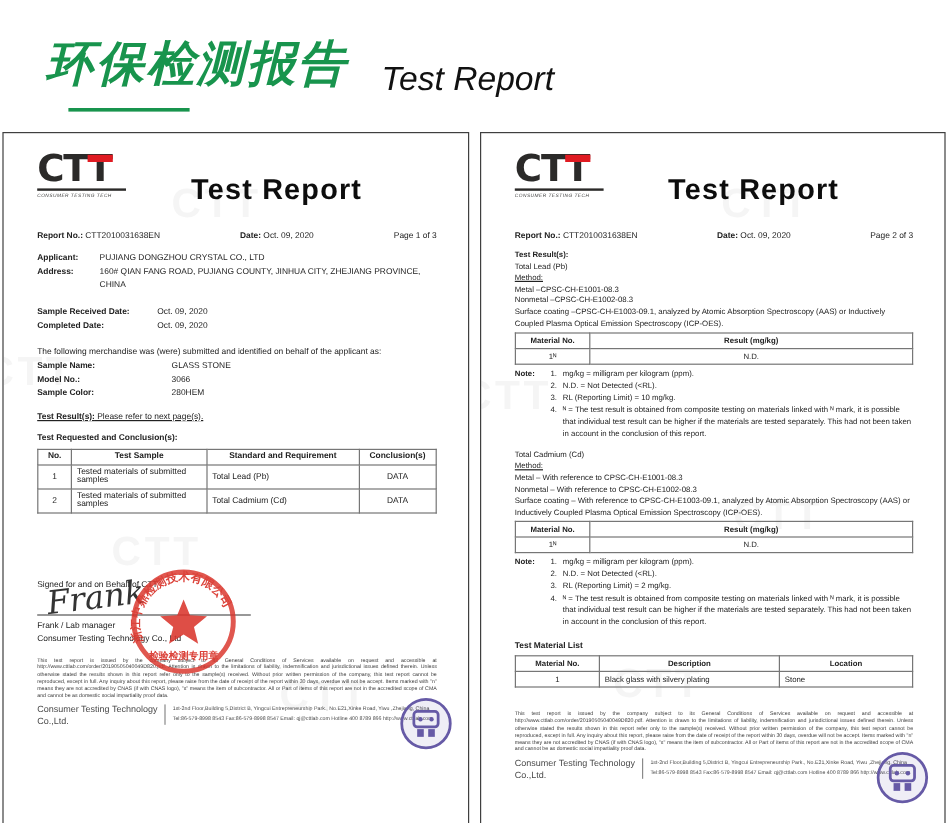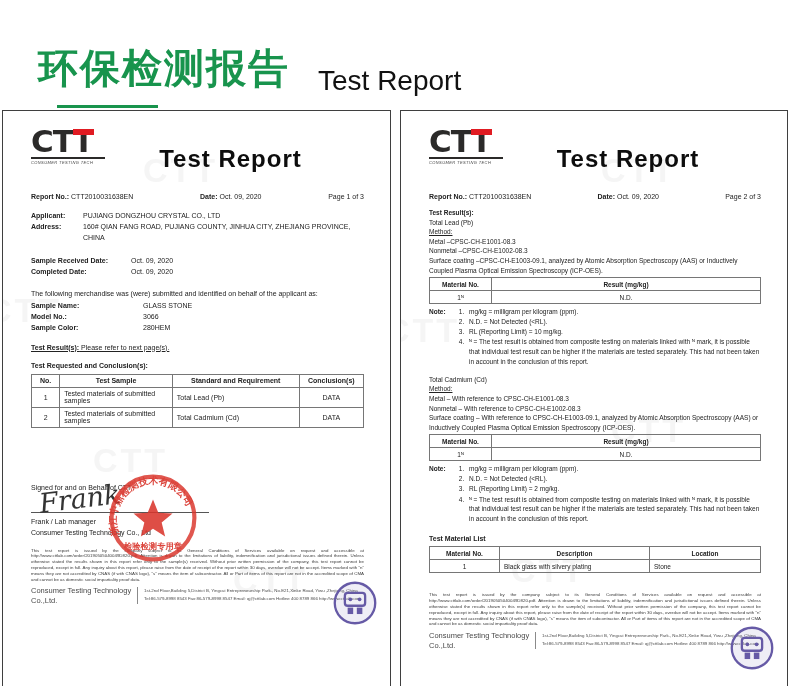--- a/index.html
+++ b/index.html
@@ -1,20 +1,20 @@
 <!DOCTYPE html>
 <html><head>
 <meta charset="utf-8">
 <style>
   html,body{margin:0;padding:0;}
   body{width:790px;height:686px;position:relative;background:#fff;
        font-family:"Liberation Sans",sans-serif;color:#222;overflow:hidden;}
 
   
-  .banner{position:absolute;top:15px;left:0;width:696px;height:110px;background:#fff;}
+  .banner{position:absolute;top:0;left:0;width:696px;height:110px;background:#fff;font-style:italic;}
   .banner-zh{position:absolute;left:38px;top:26px;font-size:40px;font-weight:bold;
              color:#18944d;letter-spacing:2px;font-family:"DejaVu Sans",sans-serif;}
   .banner-underline{position:absolute;left:57px;top:90px;width:101px;height:3px;background:#18944d;}
   .banner-en{position:absolute;left:318px;top:50px;font-size:28px;color:#111;}
 
   
   .page{position:absolute;top:110px;height:682px;background:#fff;border:1px solid #3f3f3f;
         box-sizing:border-box;overflow:hidden;}
   .page-1{left:2px;width:389px;}
   .page-2{left:400px;width:388px;}

